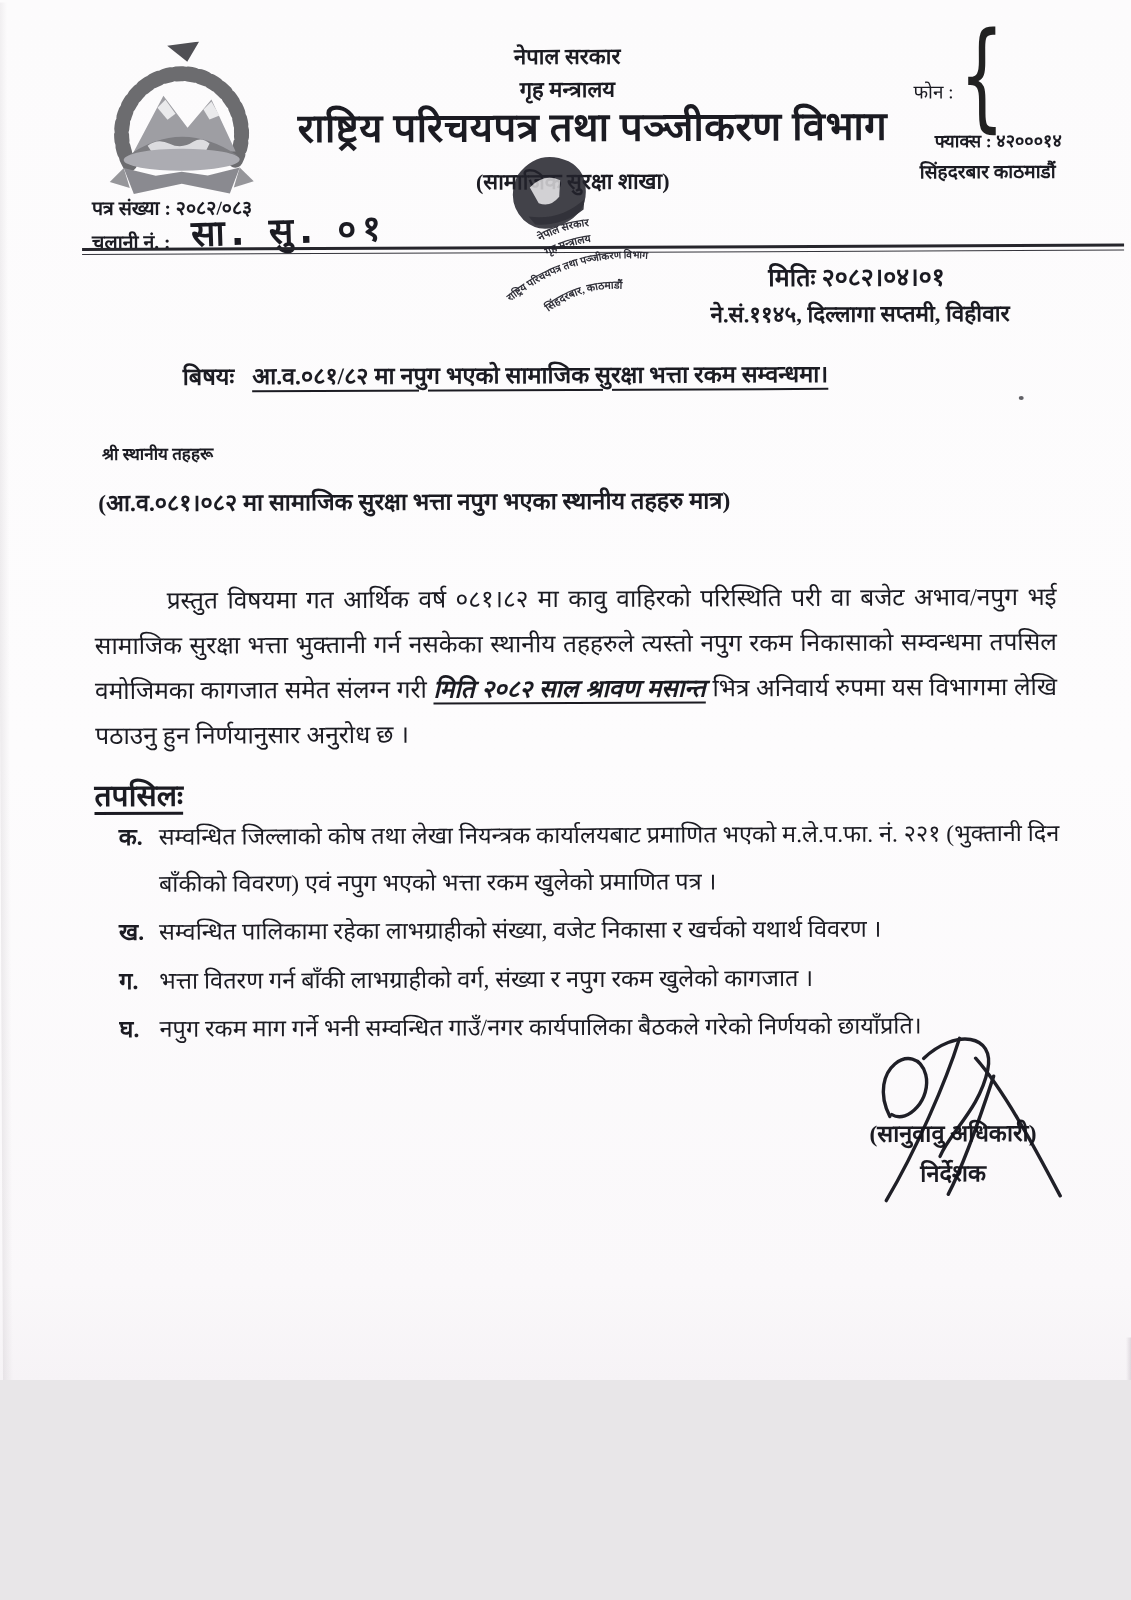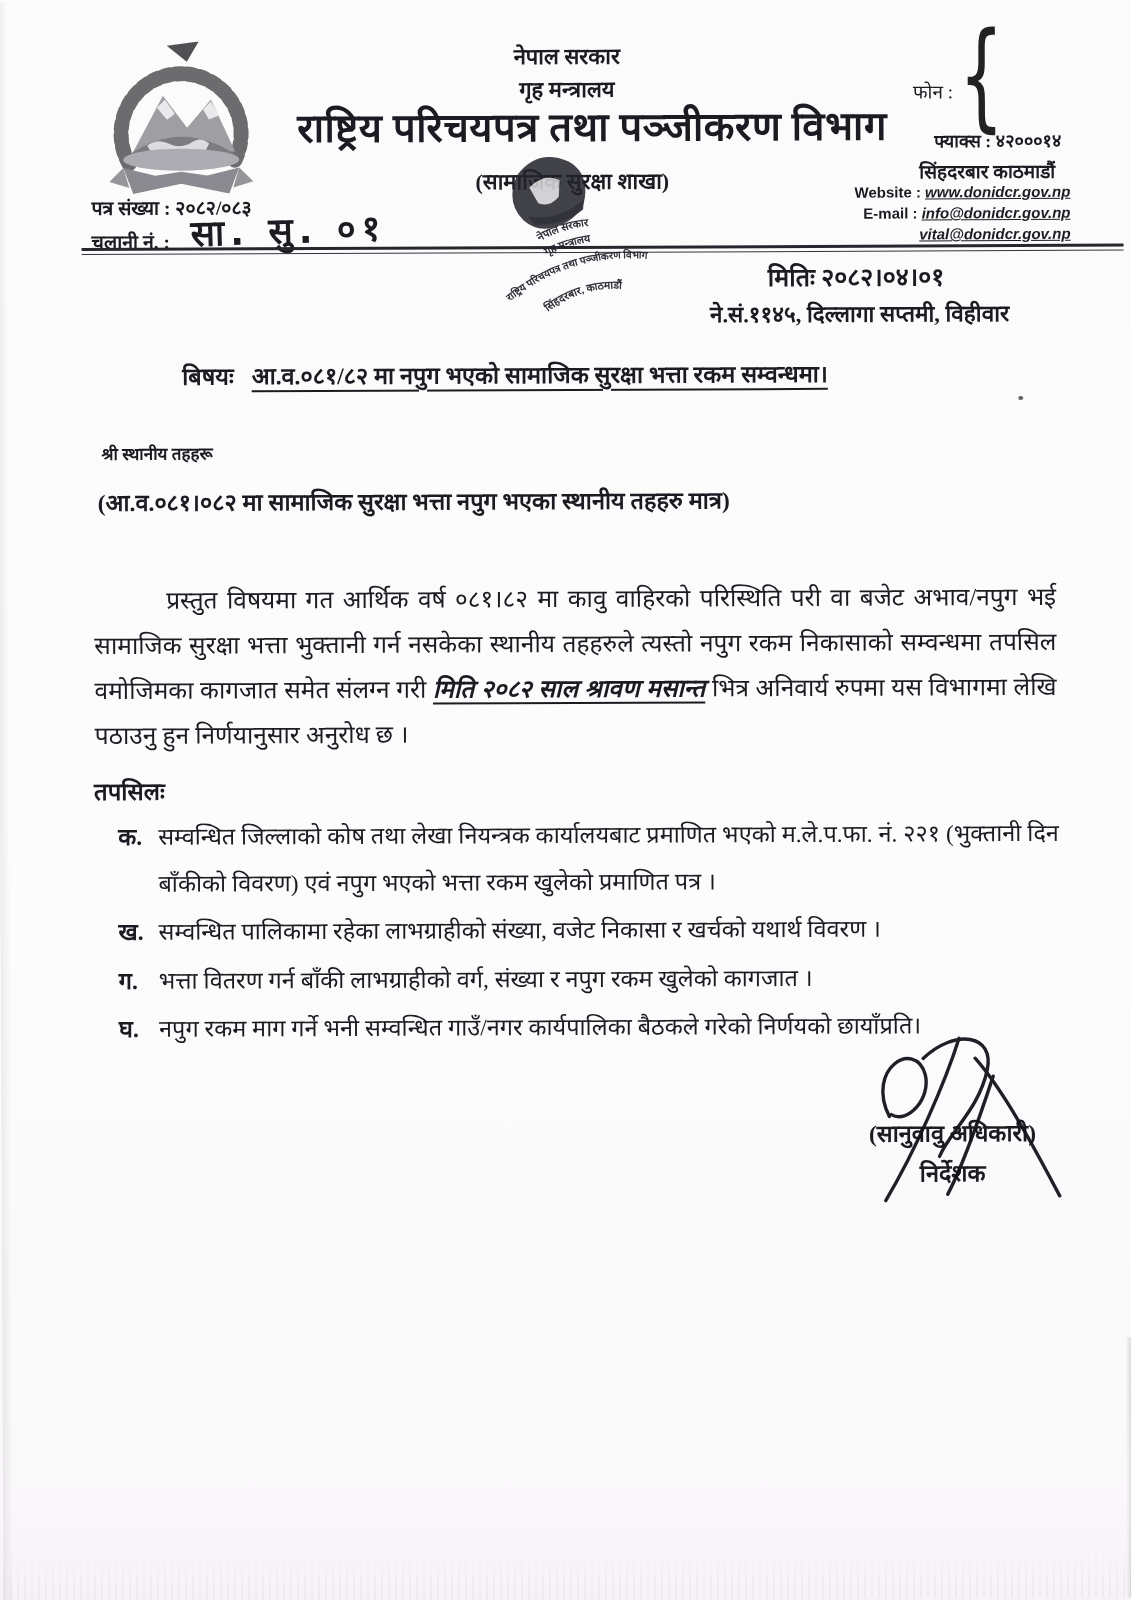--- a/index.html
+++ b/index.html
@@ -1,18 +1,18 @@
 <!DOCTYPE html>
 <html><head>
 <meta charset="utf-8">
 <style>
   html,body{margin:0;padding:0;background:#e8e6e8;}
   .page{
     position:relative;
-    width:1131px;height:1600px;
+    width:1131px;height:1380px;
     margin:0 auto;
     background:linear-gradient(180deg,#fcfbfc 0%,#fdfcfd 55%,#faf8fa 93%,#f6f3f6 100%);
     overflow:hidden;
     font-family:"Liberation Serif","DejaVu Serif",serif;
     color:#1b1b22;
   }
   .tilt{position:absolute;inset:0;transform:rotate(-0.25deg);}
   .abs{position:absolute;}
   
   .gov-line{left:470px;top:40px;width:200px;text-align:center;font-size:22px;font-weight:600;}
@@ -39,21 +39,21 @@
   .subject-line{left:184px;top:358px;font-size:23.5px;font-weight:700;}
   .subject-line .subj-text{text-decoration:underline;text-underline-offset:6px;margin-left:18px;}
   .dot-artifact{left:1020px;top:398px;width:5px;height:4px;background:#3a3a40;border-radius:50%;opacity:.8;}
   
   .addr1{left:103px;top:440px;font-size:17px;font-weight:600;}
   .addr2{left:99px;top:484px;font-size:23.5px;font-weight:600;}
   
   .body-para{left:95px;top:576px;width:962px;font-size:24.5px;line-height:45px;text-align:justify;text-indent:72px;font-weight:500;}
   .body-para .emph{font-weight:700;font-style:italic;text-decoration:underline;text-underline-offset:5px;}
   
-  .tapasil-head{left:94px;top:772px;font-size:24px;font-weight:700;text-underline-offset:6px;}
+  .tapasil-head{left:94px;top:772px;font-size:30px;font-weight:700;text-decoration:underline;text-underline-offset:6px;}
   .tapasil-list{left:118px;top:812px;width:948px;}
   .t-item{position:relative;padding-left:40px;font-size:23.5px;line-height:46.5px;font-weight:500;margin-bottom:2px;}
   .t-item .marker{position:absolute;left:0;top:0;font-weight:600;}
   
   .sig-svg{left:826px;top:1026px;width:244px;height:198px;z-index:4;}
   .sig-name{left:846px;top:1118px;width:210px;text-align:center;font-size:23.5px;font-weight:600;}
   .sig-title{left:846px;top:1158px;width:210px;text-align:center;font-size:23.5px;font-weight:600;}
   
   .bottom-noise{left:0;top:1552px;width:1131px;height:48px;
     background:repeating-linear-gradient(90deg,rgba(120,100,120,0.10) 0 2px,rgba(0,0,0,0) 2px 7px);
@@ -86,25 +86,20 @@
 
     <div class="abs gov-line">नेपाल सरकार</div>
     <div class="abs min-line">गृह मन्त्रालय</div>
     <div class="abs dept-title">राष्ट्रिय परिचयपत्र तथा पञ्जीकरण विभाग</div>
     <div class="abs section-line">(सामाजिक सुरक्षा शाखा)</div>
 
     <div class="abs phone-label">फोन :</div>
     <div class="abs brace">{</div>
     <div class="abs fax-line">फ्याक्स : ४२०००१४</div>
     <div class="abs addr-line">सिंहदरबार काठमाडौं</div>
-    <div class="abs web-block">
-      <div><span class="lbl">Website : </span><span class="lnk">www.donidcr.gov.np</span></div>
-      <div><span class="lbl">E-mail : </span><span class="lnk">info@donidcr.gov.np</span></div>
-      <div><span class="lnk">vital@donidcr.gov.np</span></div>
-    </div>
 
     <div class="abs ref-patra">पत्र संख्या : २०८२/०८३</div>
     <div class="abs ref-chalani">चलानी नं. :</div>
     <div class="abs chalani-hand">सा. सु. ०१</div>
 
     <div class="abs rule"></div>
 
     <svg class="abs stamp" viewBox="0 0 200 190" style="transform:rotate(-17deg);">
       <defs>
         <path id="arc1" d="M 52,96 Q 100,78 148,96"></path>

